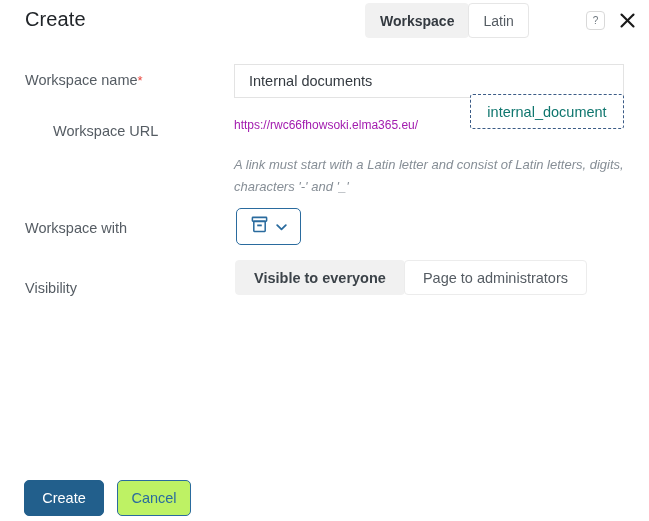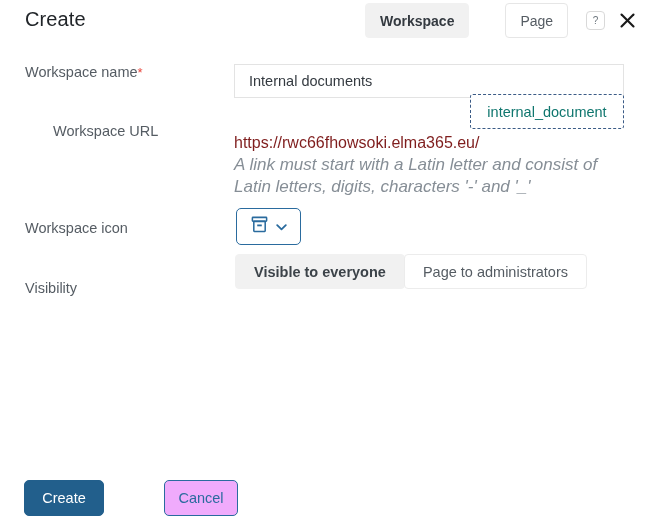--- a/index.html
+++ b/index.html
@@ -28,21 +28,20 @@
     font-size: 20px;
     color: #212529;
     letter-spacing: 0.1px;
   }
   .tab-group {
     position: absolute;
     left: 365px; top: 3px;
     display: flex;
     align-items: stretch;
     height: 25px;
-    gap: 37px;
   }
   .tab {
     height: 35px;
     box-sizing: border-box;
     display: flex;
     align-items: center;
     justify-content: center;
     padding: 0 14px;
     font-size: 14px;
     color: #555c63;
@@ -108,39 +107,39 @@
     padding: 0 14px;
     outline: none;
   }
   #workspace-name-input {
     left: 234px; top: 64px;
     width: 390px; height: 34px;
   }
 
   .url-prefix {
     position: absolute;
-    left: 234px; top: 134px;
-    font-size: 16px;
-    color: #7f1d1d;
+    left: 234px; top: 118px;
+    font-size: 12px;
+    color: #a21caf;
     white-space: nowrap;
   }
   #workspace-url-input {
     left: 470px; top: 94px;
     width: 154px; height: 35px;
     border: 1px dashed #3b5b86;
     border-radius: 3px;
     text-align: center;
     padding: 0 6px;
     color: #0f766e;
   }
   .hint-text {
     position: absolute;
     left: 234px; top: 154px;
     width: 390px;
-    font-size: 17px;
+    font-size: 13px;
     font-style: italic;
     color: #868e96;
     line-height: 22px;
   }
 
   
   .icon-picker {
     position: absolute;
     left: 236px; top: 208px;
     width: 65px; height: 37px;
@@ -151,21 +150,21 @@
     display: flex;
     align-items: center;
     justify-content: center;
     gap: 7px;
     cursor: pointer;
   }
 
   
   .toggle-group {
     position: absolute;
-    left: 235px; top: 254px;
+    left: 235px; top: 260px;
     display: flex;
     height: 35px;
   }
   .toggle-option {
     height: 35px;
     box-sizing: border-box;
     display: flex;
     align-items: center;
     justify-content: center;
     padding: 0 18px;
@@ -201,65 +200,64 @@
   #create-button {
     left: 24px; top: 480px;
     width: 80px;
     background: #225f8c;
     border: 1px solid #225f8c;
     color: #ffffff;
   }
   #cancel-button {
     left: 117px; top: 480px;
     width: 74px;
-    background: #f0abfc;
+    background: #bef264;
     border: 1px solid #2a6b9e;
     color: #2a6b9e;
-    margin-left: 47px;
   }
 </style>
 </head>
 <body>
 
 <div class="dialog-header">
 
   <div class="dialog-title">Create</div>
 
   <div class="tab-group">
     <div class="tab active">
       <span>Workspace</span>
     </div>
     <div class="tab">
-      <span>Page</span>
+      <span>Latin</span>
     </div>
   </div>
 
   <div class="help-button">
     <span>?</span>
   </div>
 
   <div class="close-button">
     <svg width="17" height="17" viewBox="0 0 17 17" aria-hidden="true">
       <line x1="2.5" y1="2.5" x2="14.5" y2="14.5" stroke="#1a1a1a" stroke-width="2.1" stroke-linecap="round"></line>
       <line x1="14.5" y1="2.5" x2="2.5" y2="14.5" stroke="#1a1a1a" stroke-width="2.1" stroke-linecap="round"></line>
     </svg>
   </div>
 </div>
 
-<div class="form-label" style="left:25px; top:64px;">
+<div class="form-label" style="left:25px; top:72px;">
   <span>Workspace name</span><span class="req-star">*</span>
 </div>
 <input class="text-input" id="workspace-name-input" type="text" value="Internal documents" style="">
 
 <div class="form-label" style="left:25px; top:123px;margin-left:28px;">Workspace URL</div>
 <div class="url-prefix">https://rwc66fhowsoki.elma365.eu/</div>
 <input class="text-input" id="workspace-url-input" type="text" value="internal_document" style="">
 <div class="hint-text">A link must start with a Latin letter and consist of Latin letters, digits, characters '-' and '_'</div>
 
-<div class="form-label" style="left:25px; top:220px;">Workspace icon</div>
+<div class="form-label" style="left:25px; top:220px;">Workspace with</div>
 <div class="icon-picker">
   <span>
     <svg width="19" height="19" viewBox="0 0 20 20" aria-hidden="true">
       <rect x="2.5" y="2.5" width="15" height="4" rx="0.6" fill="none" stroke="#2a6b9e" stroke-width="1.6"></rect>
       <rect x="4" y="6.7" width="12" height="10.6" rx="0.6" fill="none" stroke="#2a6b9e" stroke-width="1.6"></rect>
       <rect x="7.6" y="10" width="4.8" height="1.9" fill="#2a6b9e"></rect>
     </svg>
   </span>
   <span>
     <svg width="11" height="9" viewBox="0 0 11 9" aria-hidden="true">

